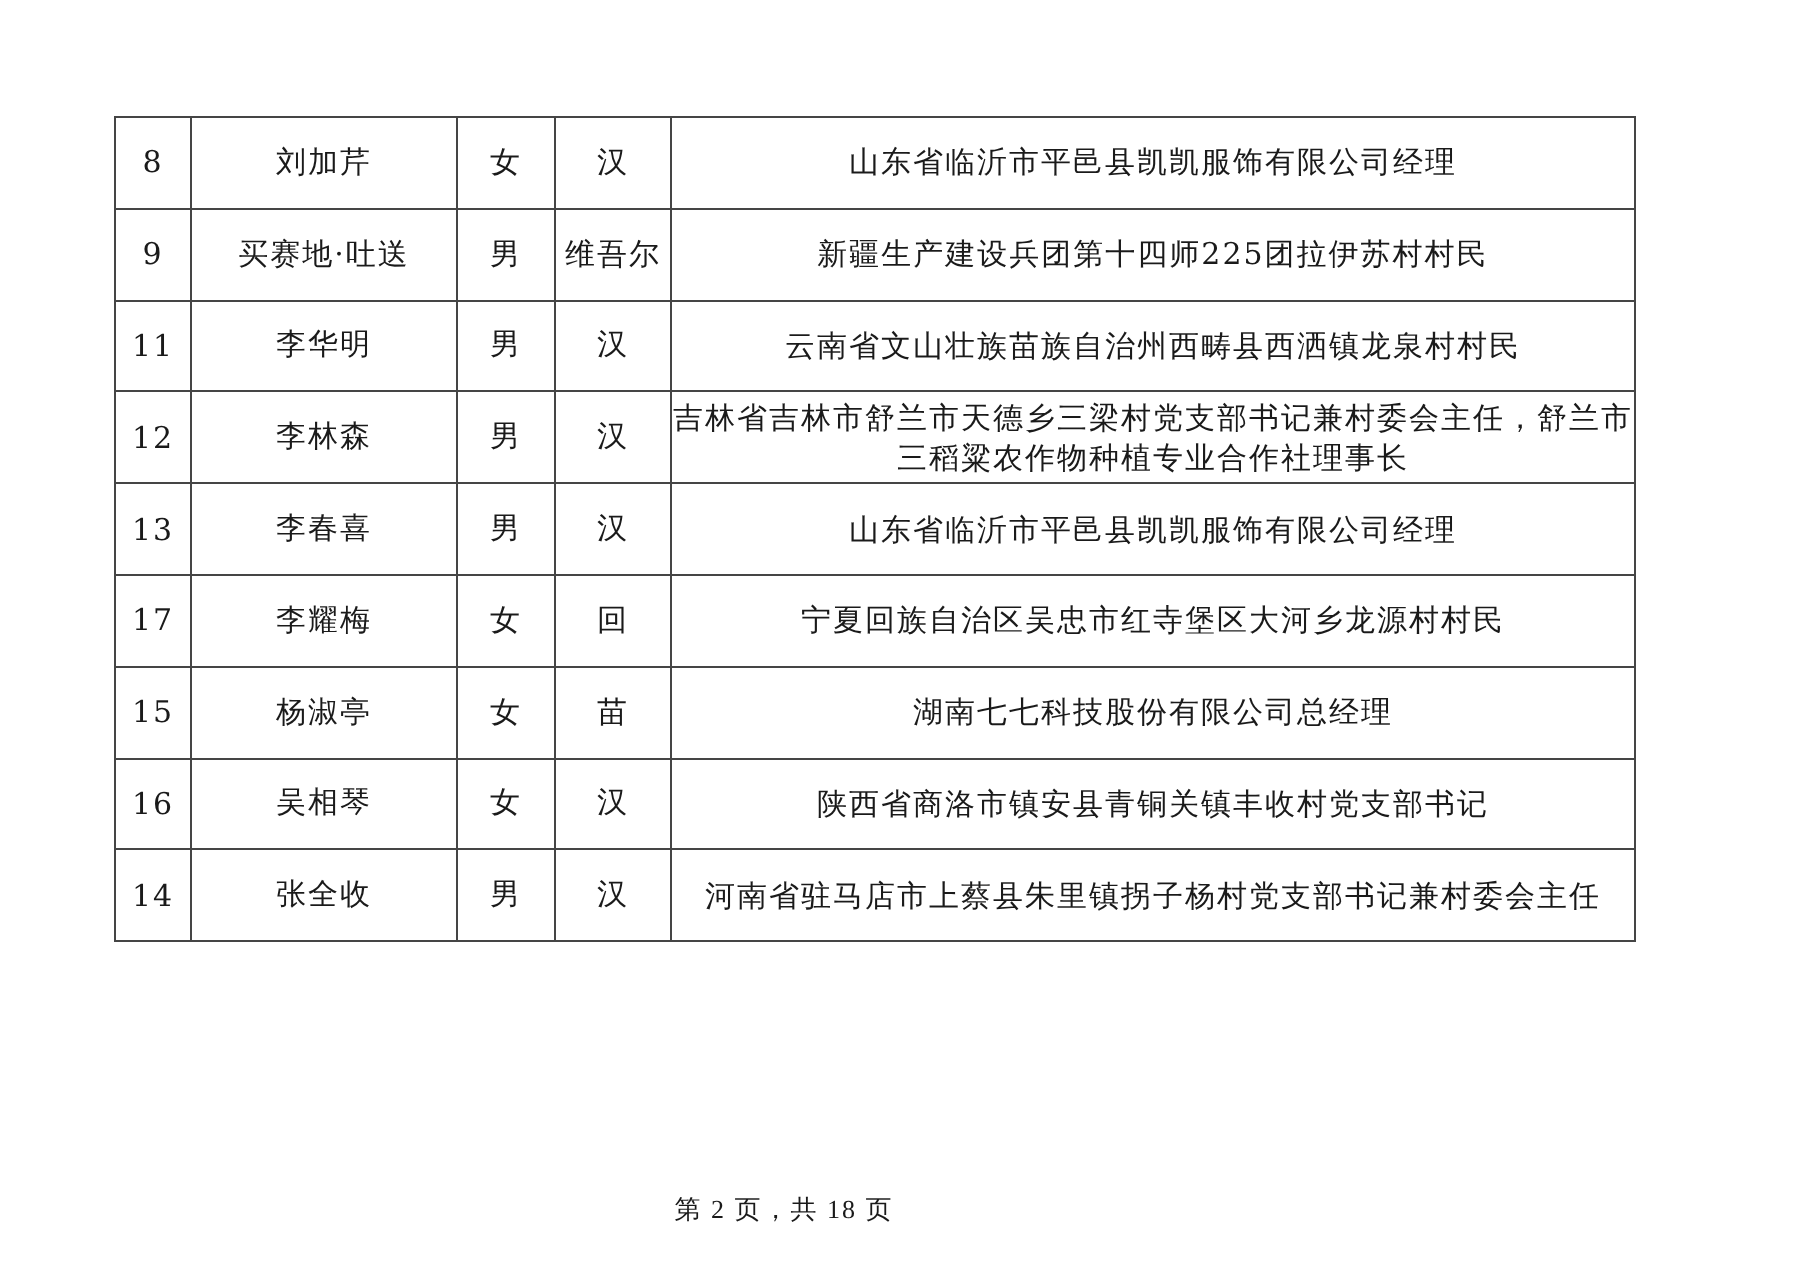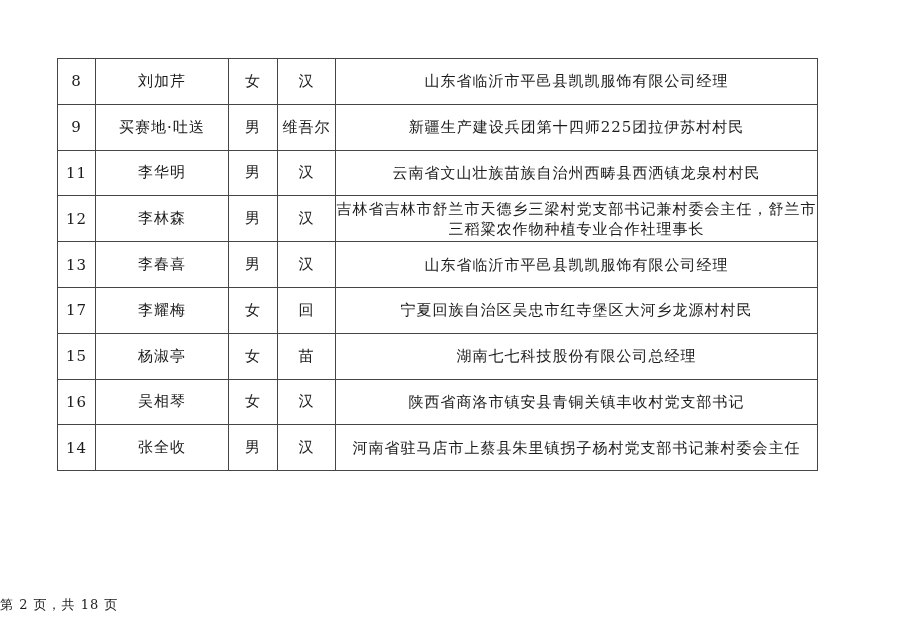--- a/index.html
+++ b/index.html
@@ -50,23 +50,24 @@
     text-align: left;
     padding: 2px 8px 2px 5px;
     letter-spacing: 0.5px;
     line-height: 20px;
   }
   .footer {
     position: absolute;
     left: 0;
     top: 596px;
     width: 784px;
-    text-align: left;
+    text-align: center;
     font-size: 13px;
     letter-spacing: 1px;
+    font-family: Liberation Serif, serif;
   }
 </style>
 </head>
 <body>
 
 <div class="page">
 
   <div class="table-wrap">
     <table class="people">
       <colgroup>

